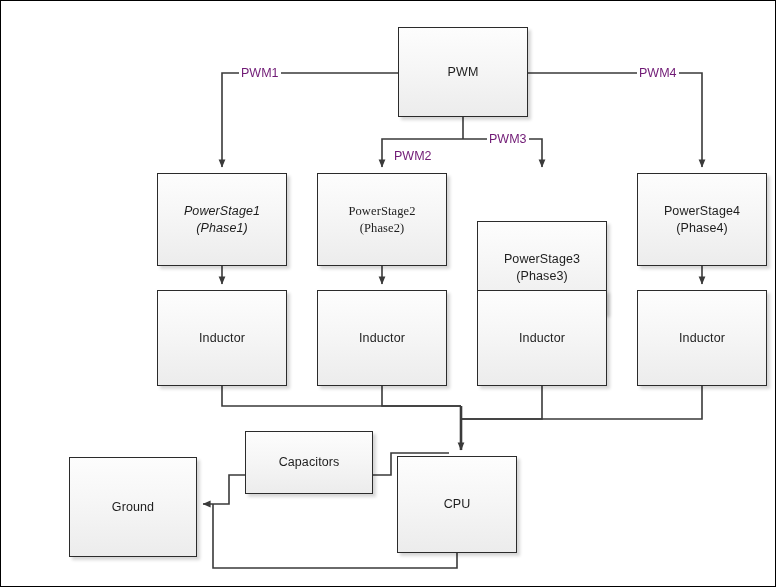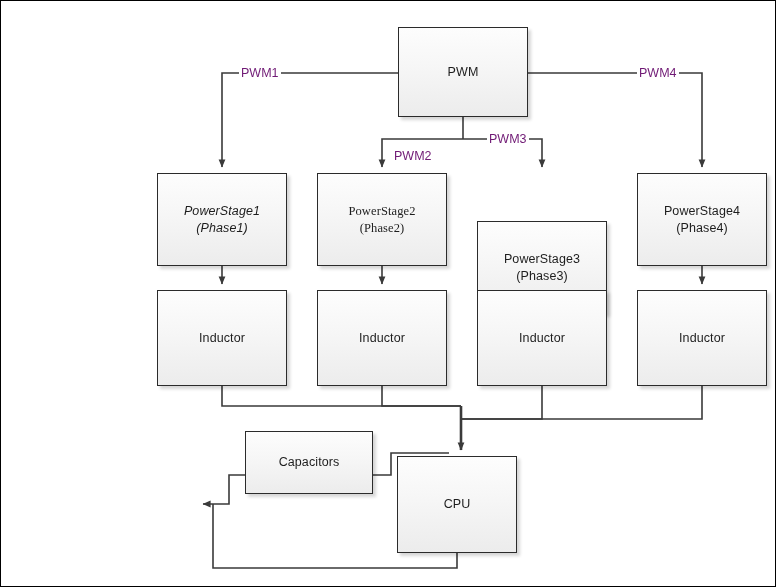--- a/index.html
+++ b/index.html
@@ -145,19 +145,22 @@
   </div>
 
   <div class="node" style="left:244px; top:430px; width:128px; height:63px; z-index:5;">
     <span class="lbl">Capacitors</span>
   </div>
 
   <div class="node" style="left:396px; top:455px; width:120px; height:97px;">
     <span class="lbl">CPU</span>
   </div>
 
+  <div class="node" style="left:68px; top:456px; width:128px; height:100px;">
+    <span class="lbl">Ground</span>
+  </div>
 
   <div class="edge-label" style="left:238px; top:65px;">PWM1</div>
   <div class="edge-label" style="left:391px; top:131px;margin-top:17px;">PWM2</div>
   <div class="edge-label" style="left:486px; top:131px;">PWM3</div>
   <div class="edge-label" style="left:636px; top:65px;text-align:center;">PWM4</div>
 
 </div>
 
 </body></html>

